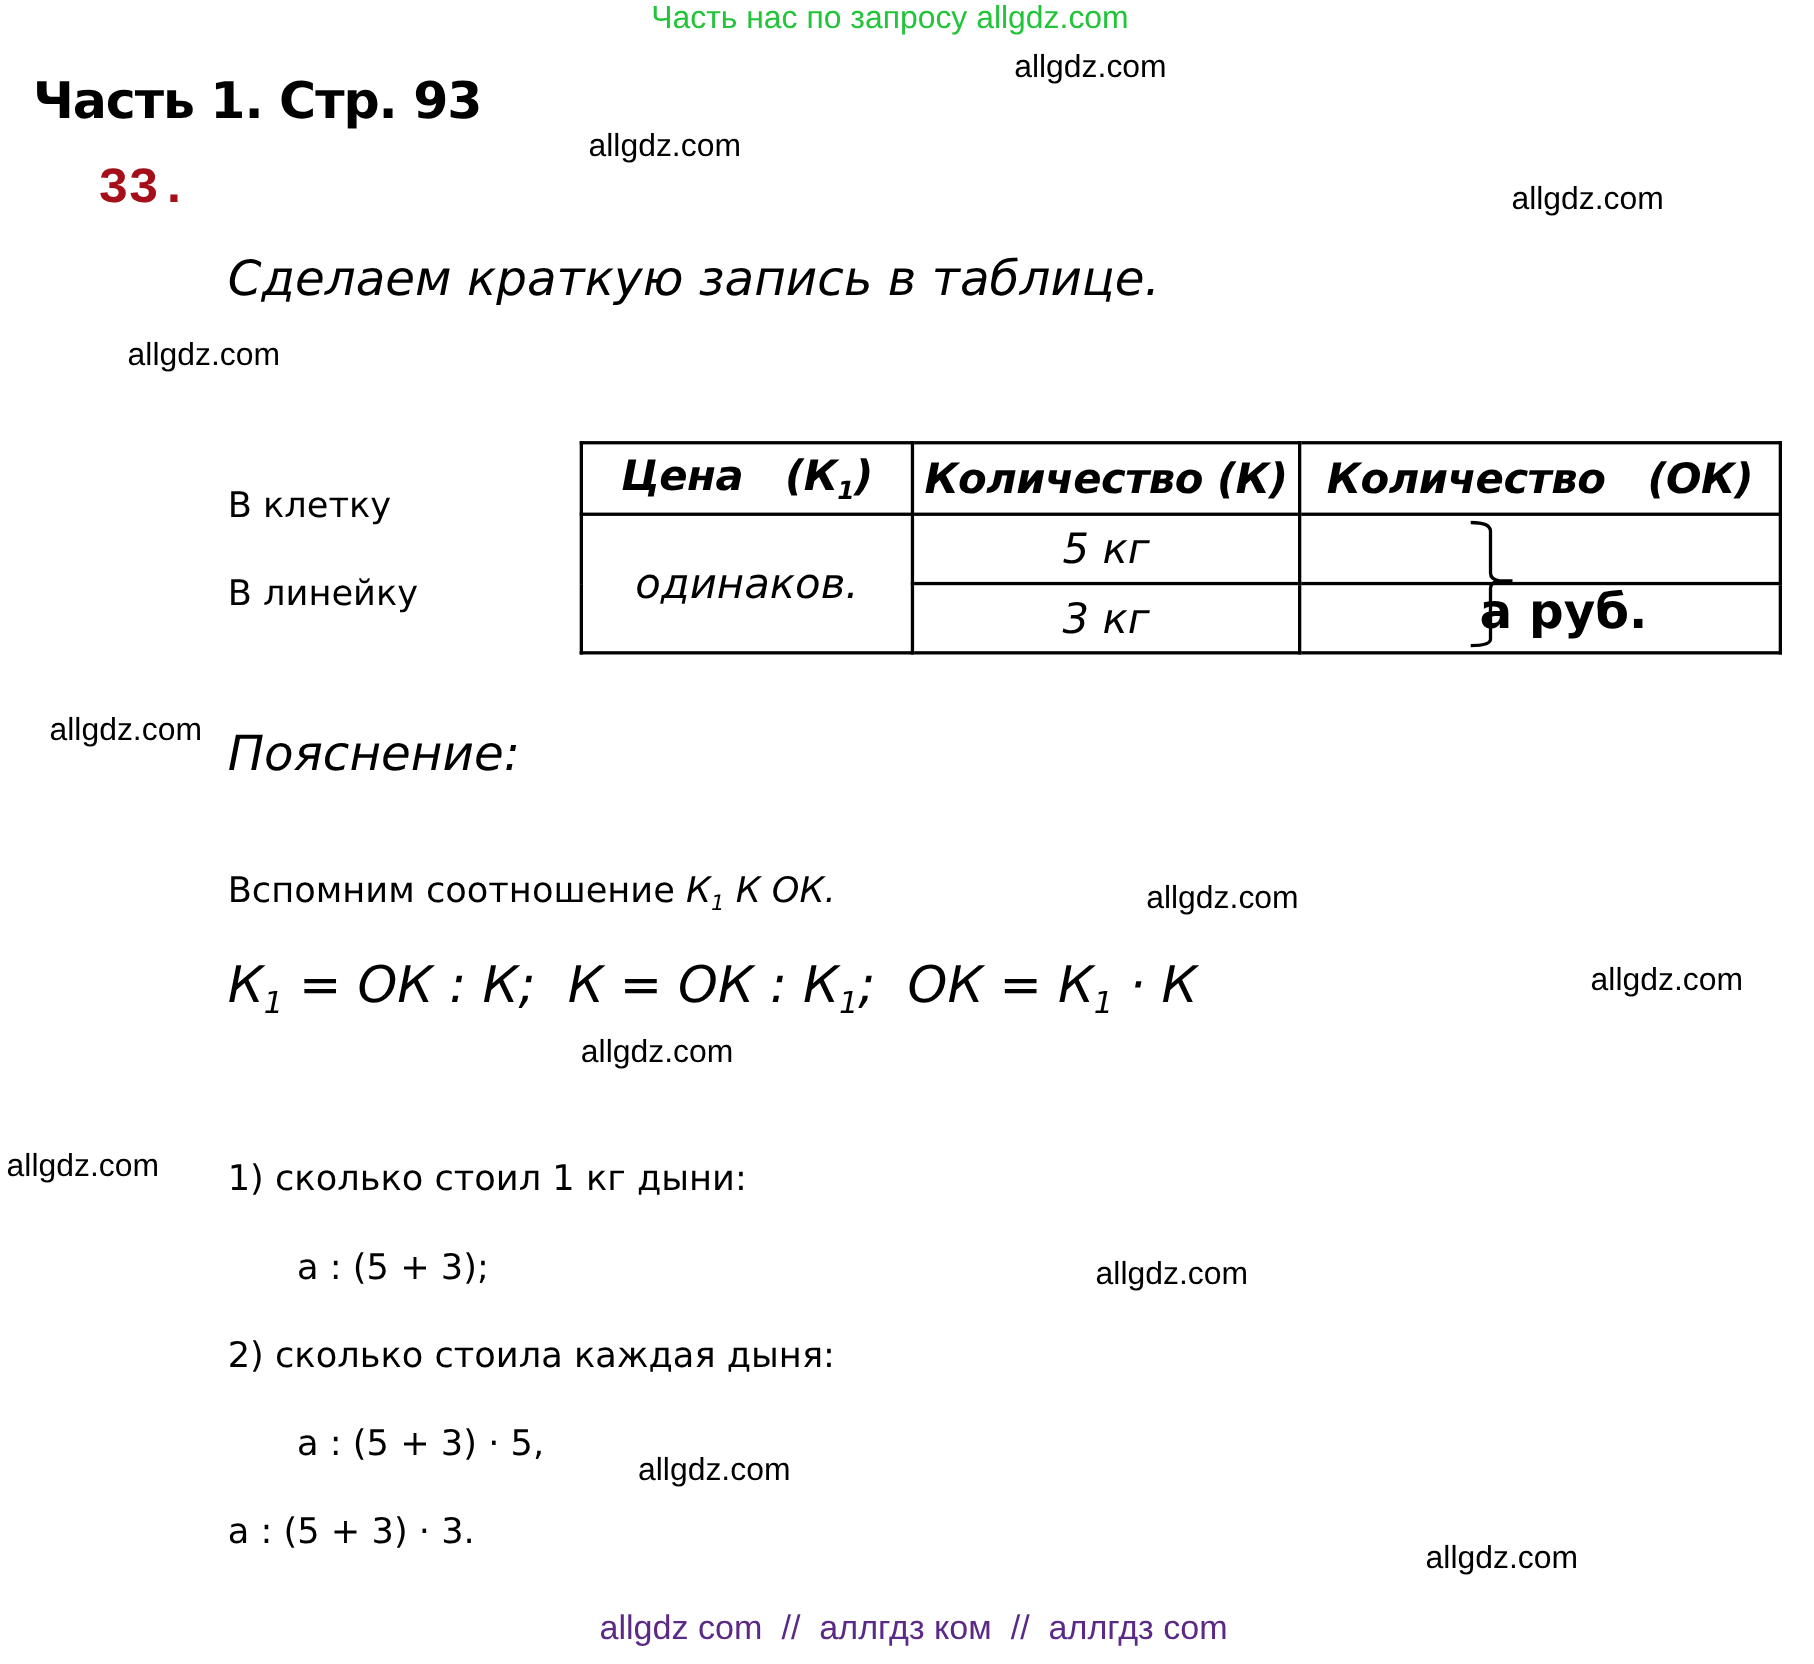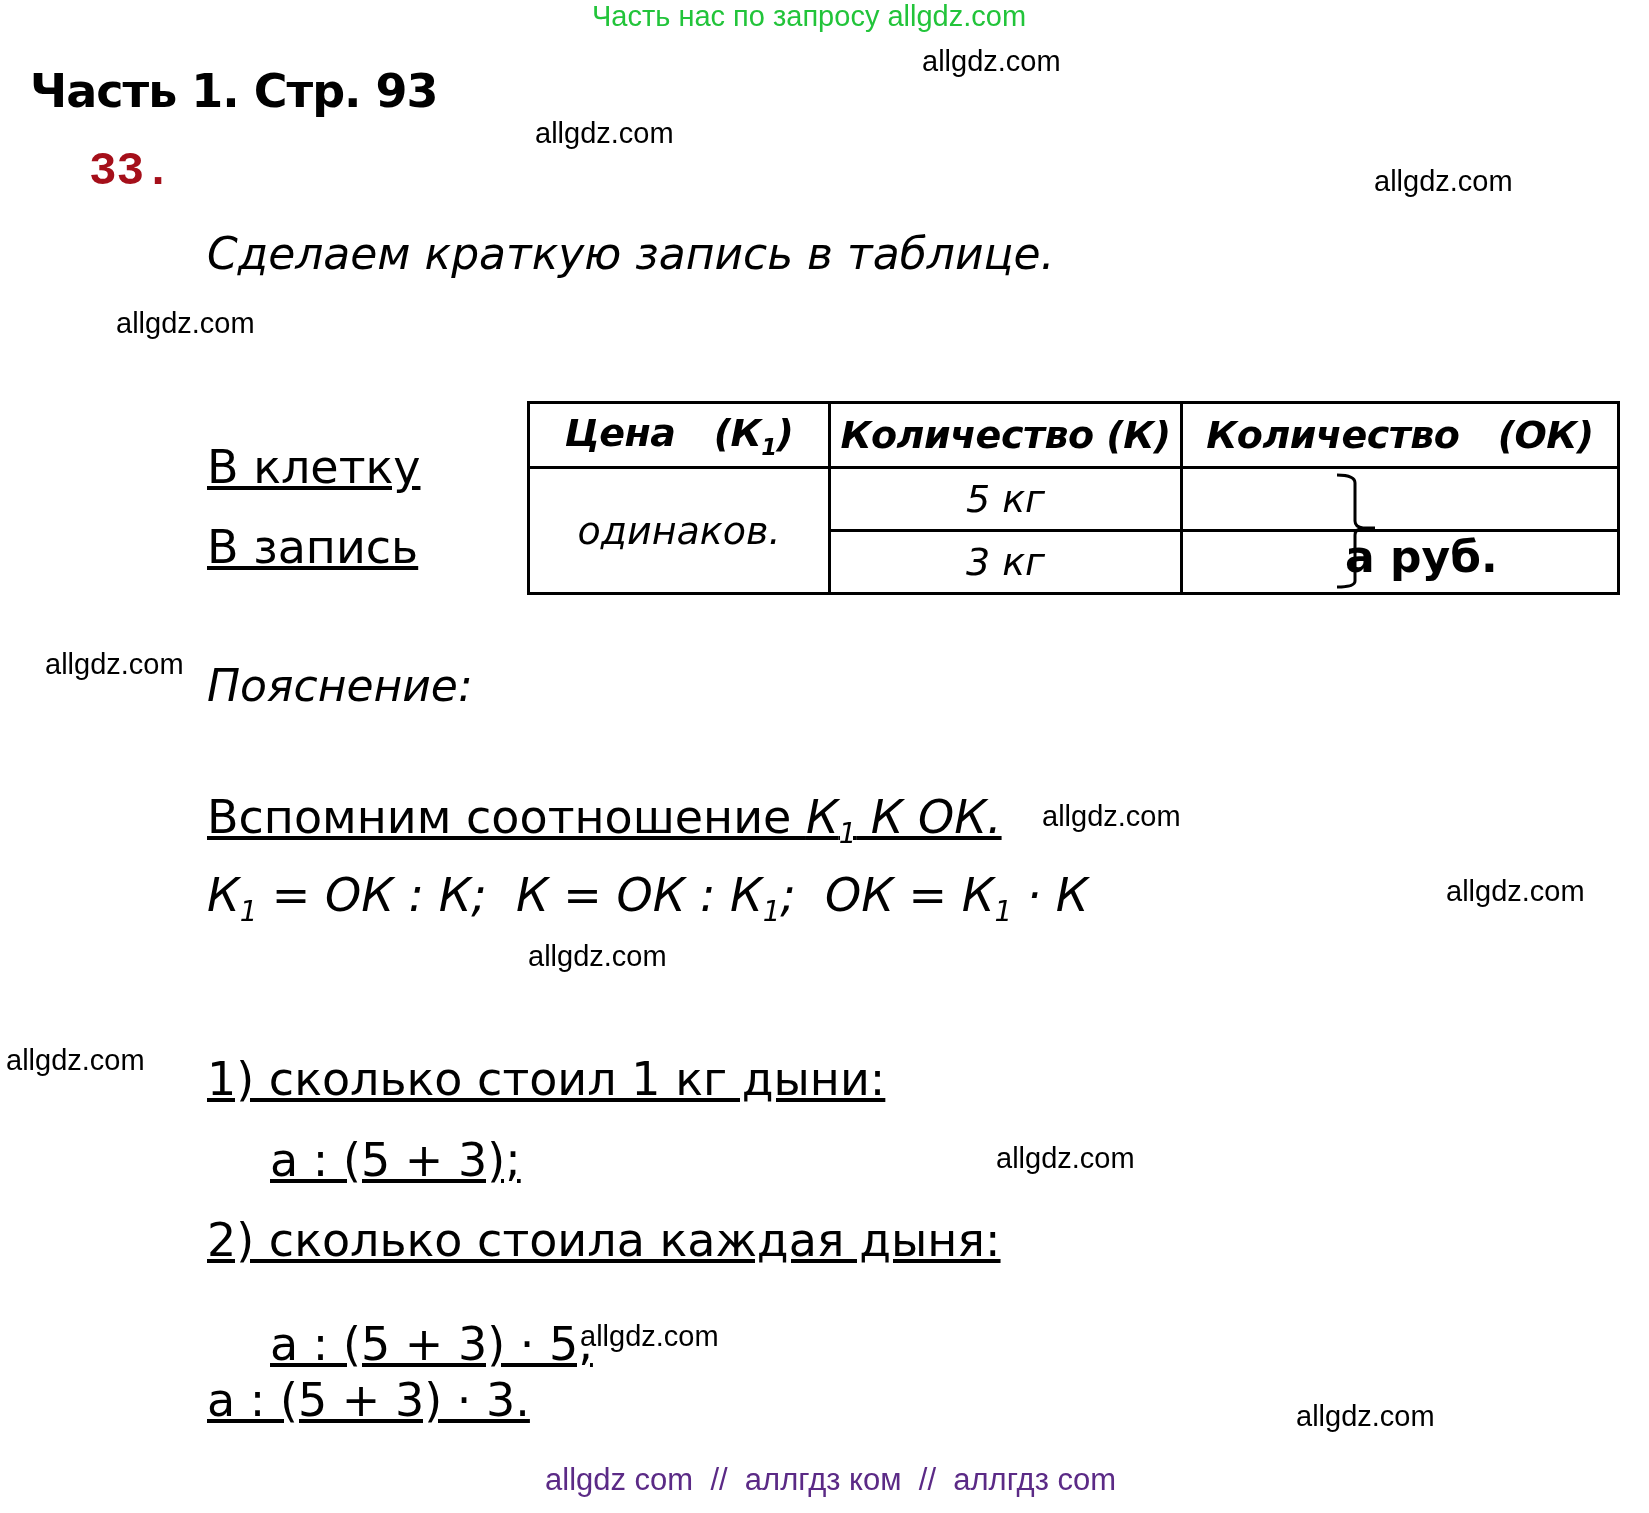--- a/index.html
+++ b/index.html
@@ -4,21 +4,21 @@
 <style>
   html, body { margin:0; padding:0; background:#ffffff; }
   body { width:1649px; height:1513px; position:relative; overflow:hidden;
          font-family:"Liberation Sans", sans-serif; color:#000; }
   .abs { position:absolute; white-space:nowrap; }
   .wm { font-family:"Liberation Sans", sans-serif; font-size:29px; color:#000; }
   .search-banner { font-size:29px; color:#22c43a; }
   .title { font-family:"DejaVu Sans", sans-serif; font-weight:bold; font-size:46px; letter-spacing:-1px; }
   .num { font-family:Liberation Mono, monospace; font-weight:bold; font-size:46px; color:#a50f1a; }
   .it { font-family:"DejaVu Sans", sans-serif; font-style:italic; font-size:44px; }
-  .body-text { font-family:"DejaVu Sans", sans-serif; font-size:46px;text-decoration:underline; }
+  .body-text { font-family:"DejaVu Sans", sans-serif; font-size:32px; }
   .table-wrap { position:absolute; left:527px; top:401px; }
   table.rec { border-collapse:collapse; font-family:"DejaVu Sans", sans-serif;font-style:italic; }
   table.rec td, table.rec th { border:3px solid #000; padding:0; text-align:center; }
   table.rec th { font-weight:bold; font-size:38px; height:62px; letter-spacing:-0.5px; }
   table.rec td { font-size:38px; height:60px; }
   .brace { position:absolute; }
   .footer { font-size:31px; color:#5b2a86; }
   sub { font-size:0.6em; }
 </style>
 </head>
@@ -38,21 +38,21 @@
 <div class="abs wm" style="left:996px; top:1142px;">allgdz.com</div>
 <div class="abs wm" style="left:580px; top:1320px;">allgdz.com</div>
 <div class="abs wm" style="left:1296px; top:1400px;">allgdz.com</div>
 
 <div class="abs title" style="left:30px; top:64px;">Часть 1. Стр. 93</div>
 <div class="abs num" style="left:89px; top:146px;">33.</div>
 
 <div class="abs it" style="left:207px; top:228px;">Сделаем краткую запись в таблице.</div>
 
 <div class="abs body-text" style="left:207px; top:440px;">В клетку</div>
-<div class="abs body-text" style="left:207px; top:520px;">В запись</div>
+<div class="abs body-text" style="left:207px; top:520px;">В линейку</div>
 
 <div class="table-wrap">
   <table class="rec">
     <tbody>
         <tr>
       <th style="width:298px;">
         <span>Цена</span>&nbsp;&nbsp;&nbsp;<span>(К</span><sub>1</sub><span>)</span>
       </th>
       <th style="width:349px;">Количество (К)</th>
       <th style="width:434px;">
@@ -82,16 +82,16 @@
   <span>Вспомним соотношение </span><i>К</i><sub><i>1</i></sub><i> К ОК.</i>
 </div>
 
 <div class="abs it" style="left:207px; top:868px; font-size:46px;">
   <span>К</span><sub>1</sub><span style="white-space:pre;"> = ОК : К;  </span><span>К = ОК : К</span><sub>1</sub><span style="white-space:pre;">;  </span><span>ОК = К</span><sub>1</sub><span> · К</span>
 </div>
 
 <div class="abs body-text" style="left:207px; top:1052px;">1) сколько стоил 1 кг дыни:</div>
 <div class="abs body-text" style="left:270px; top:1133px;">а : (5 + 3);</div>
 <div class="abs body-text" style="left:207px; top:1213px;">2) сколько стоила каждая дыня:</div>
-<div class="abs body-text" style="left:270px; top:1293px;margin-top:24px;">а : (5 + 3) · 5,</div>
+<div class="abs body-text" style="left:270px; top:1293px;">а : (5 + 3) · 5,</div>
 <div class="abs body-text" style="left:207px; top:1373px;">а : (5 + 3) · 3.</div>
 
 <div class="abs footer" style="left:545px; top:1462px; white-space:pre;">allgdz com  //  аллгдз ком  //  аллгдз com</div>
 
 </body></html>

